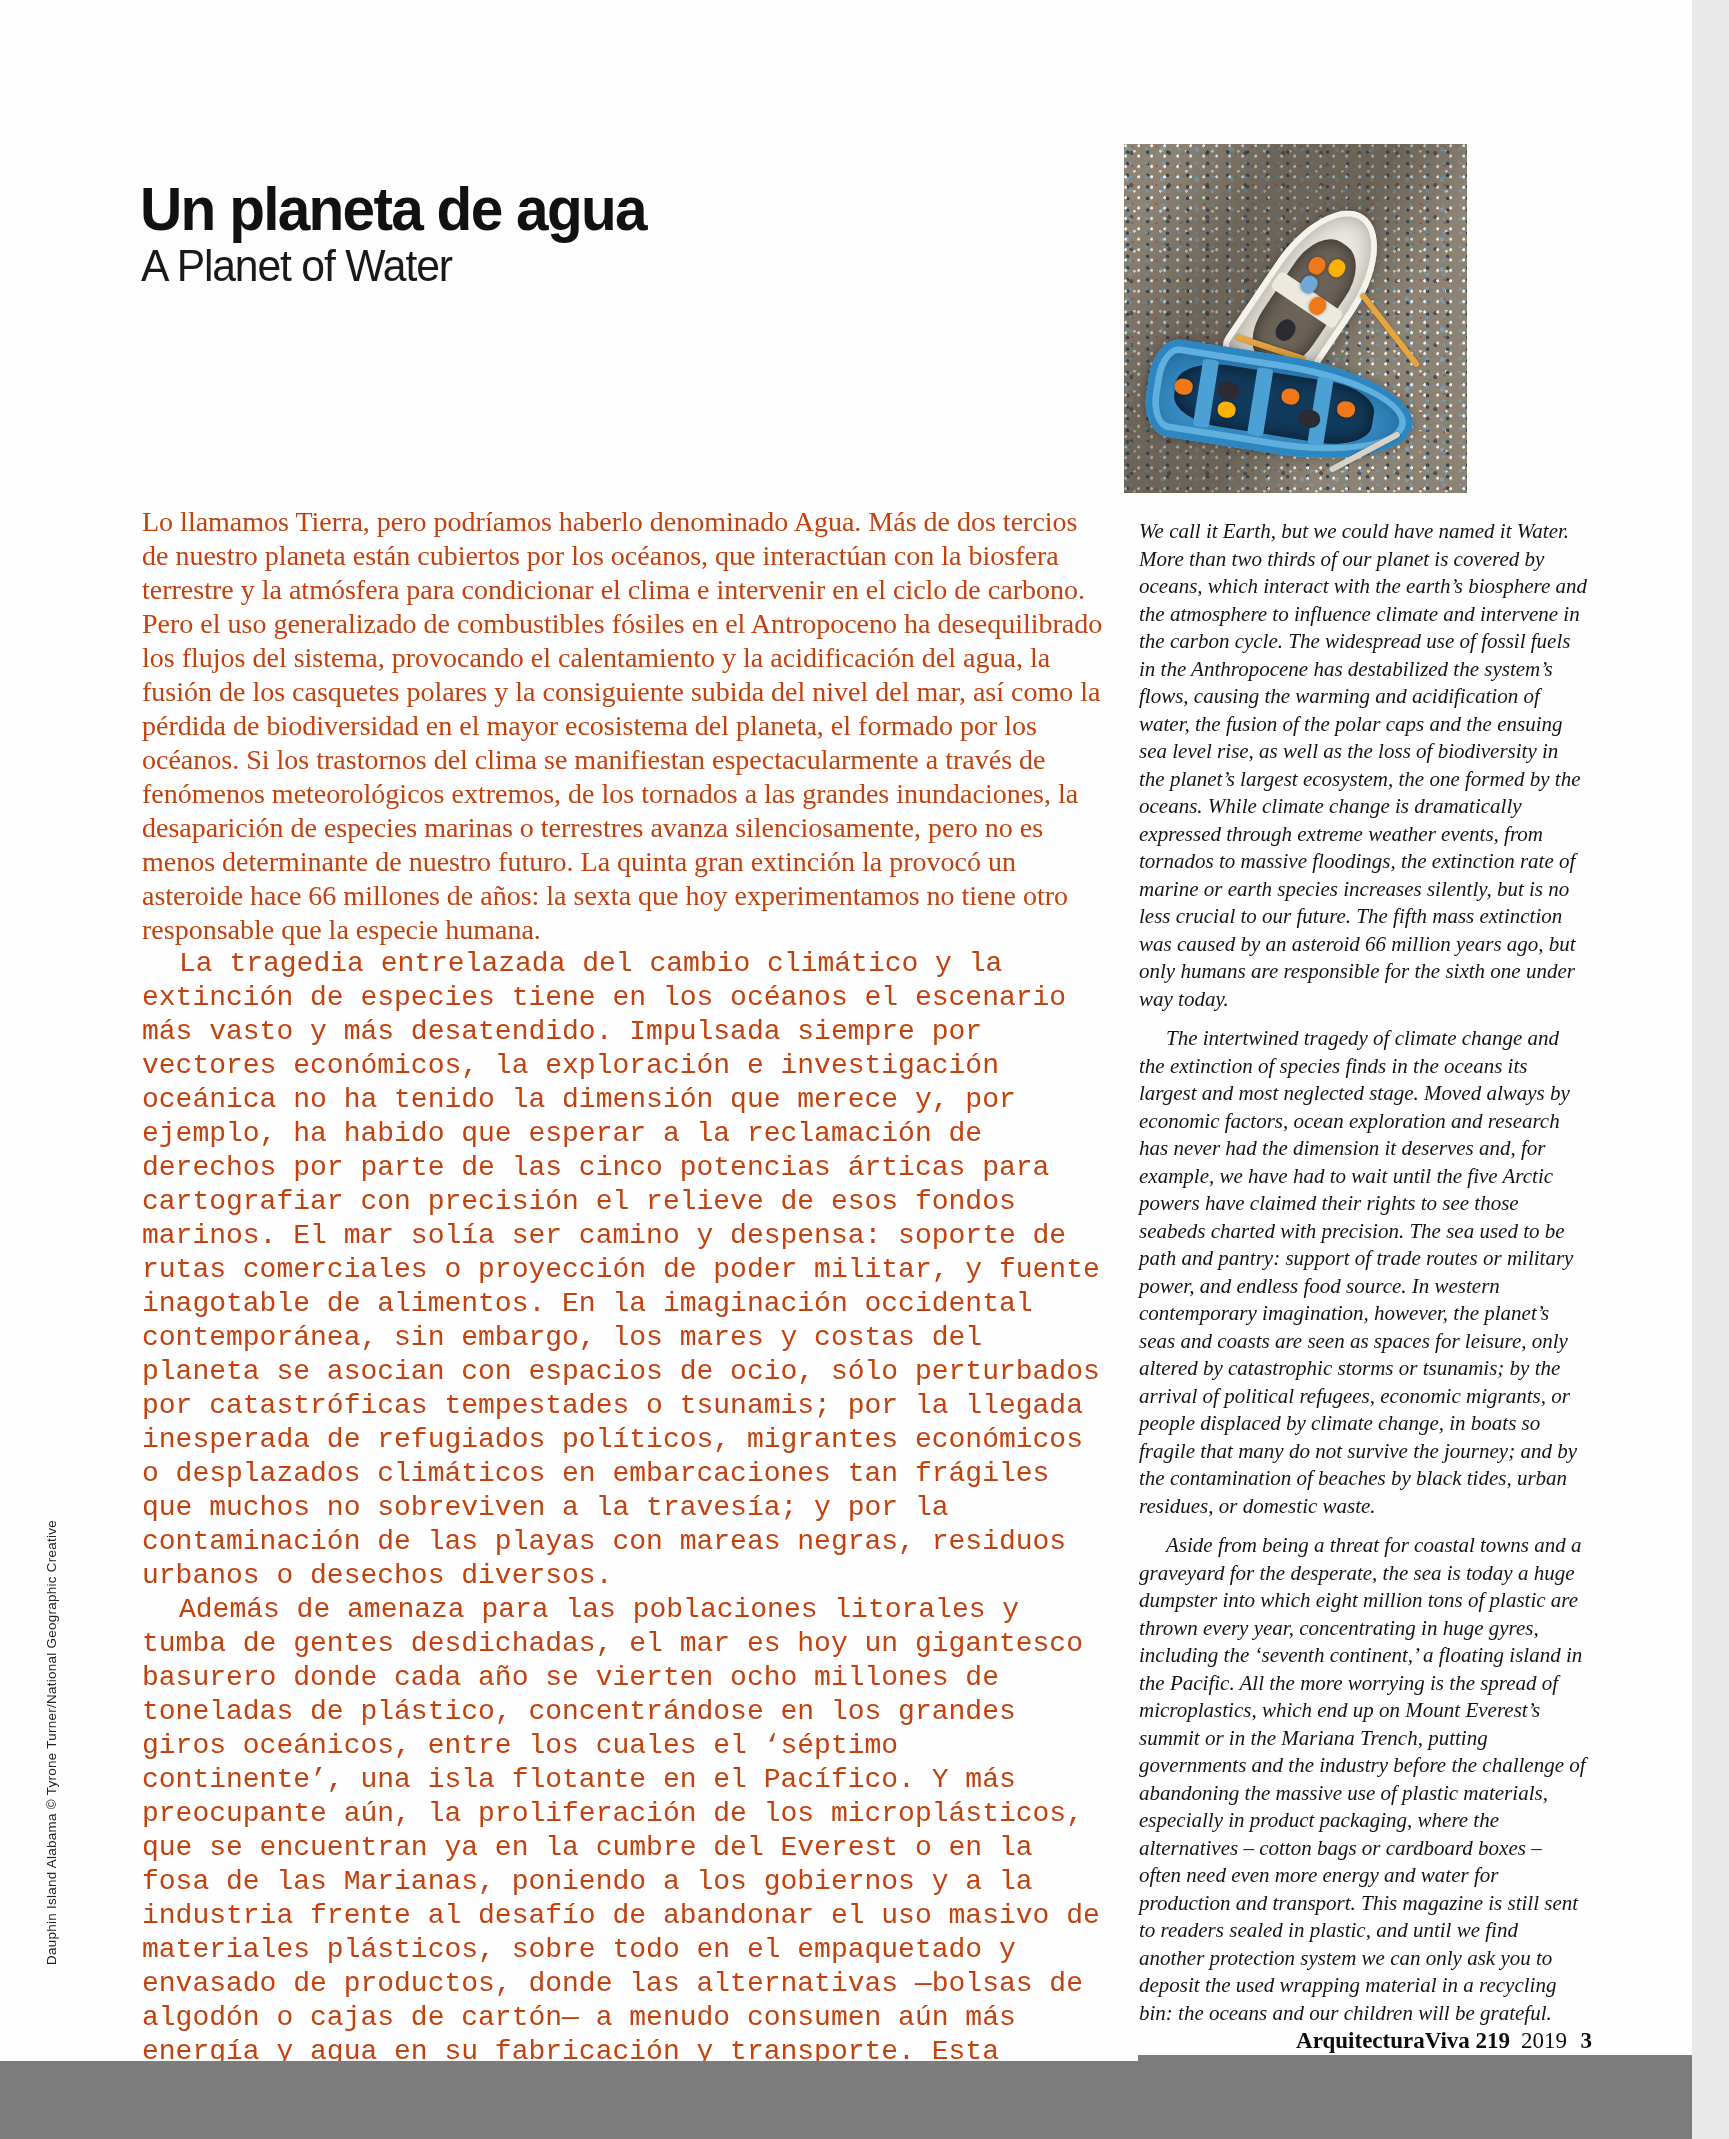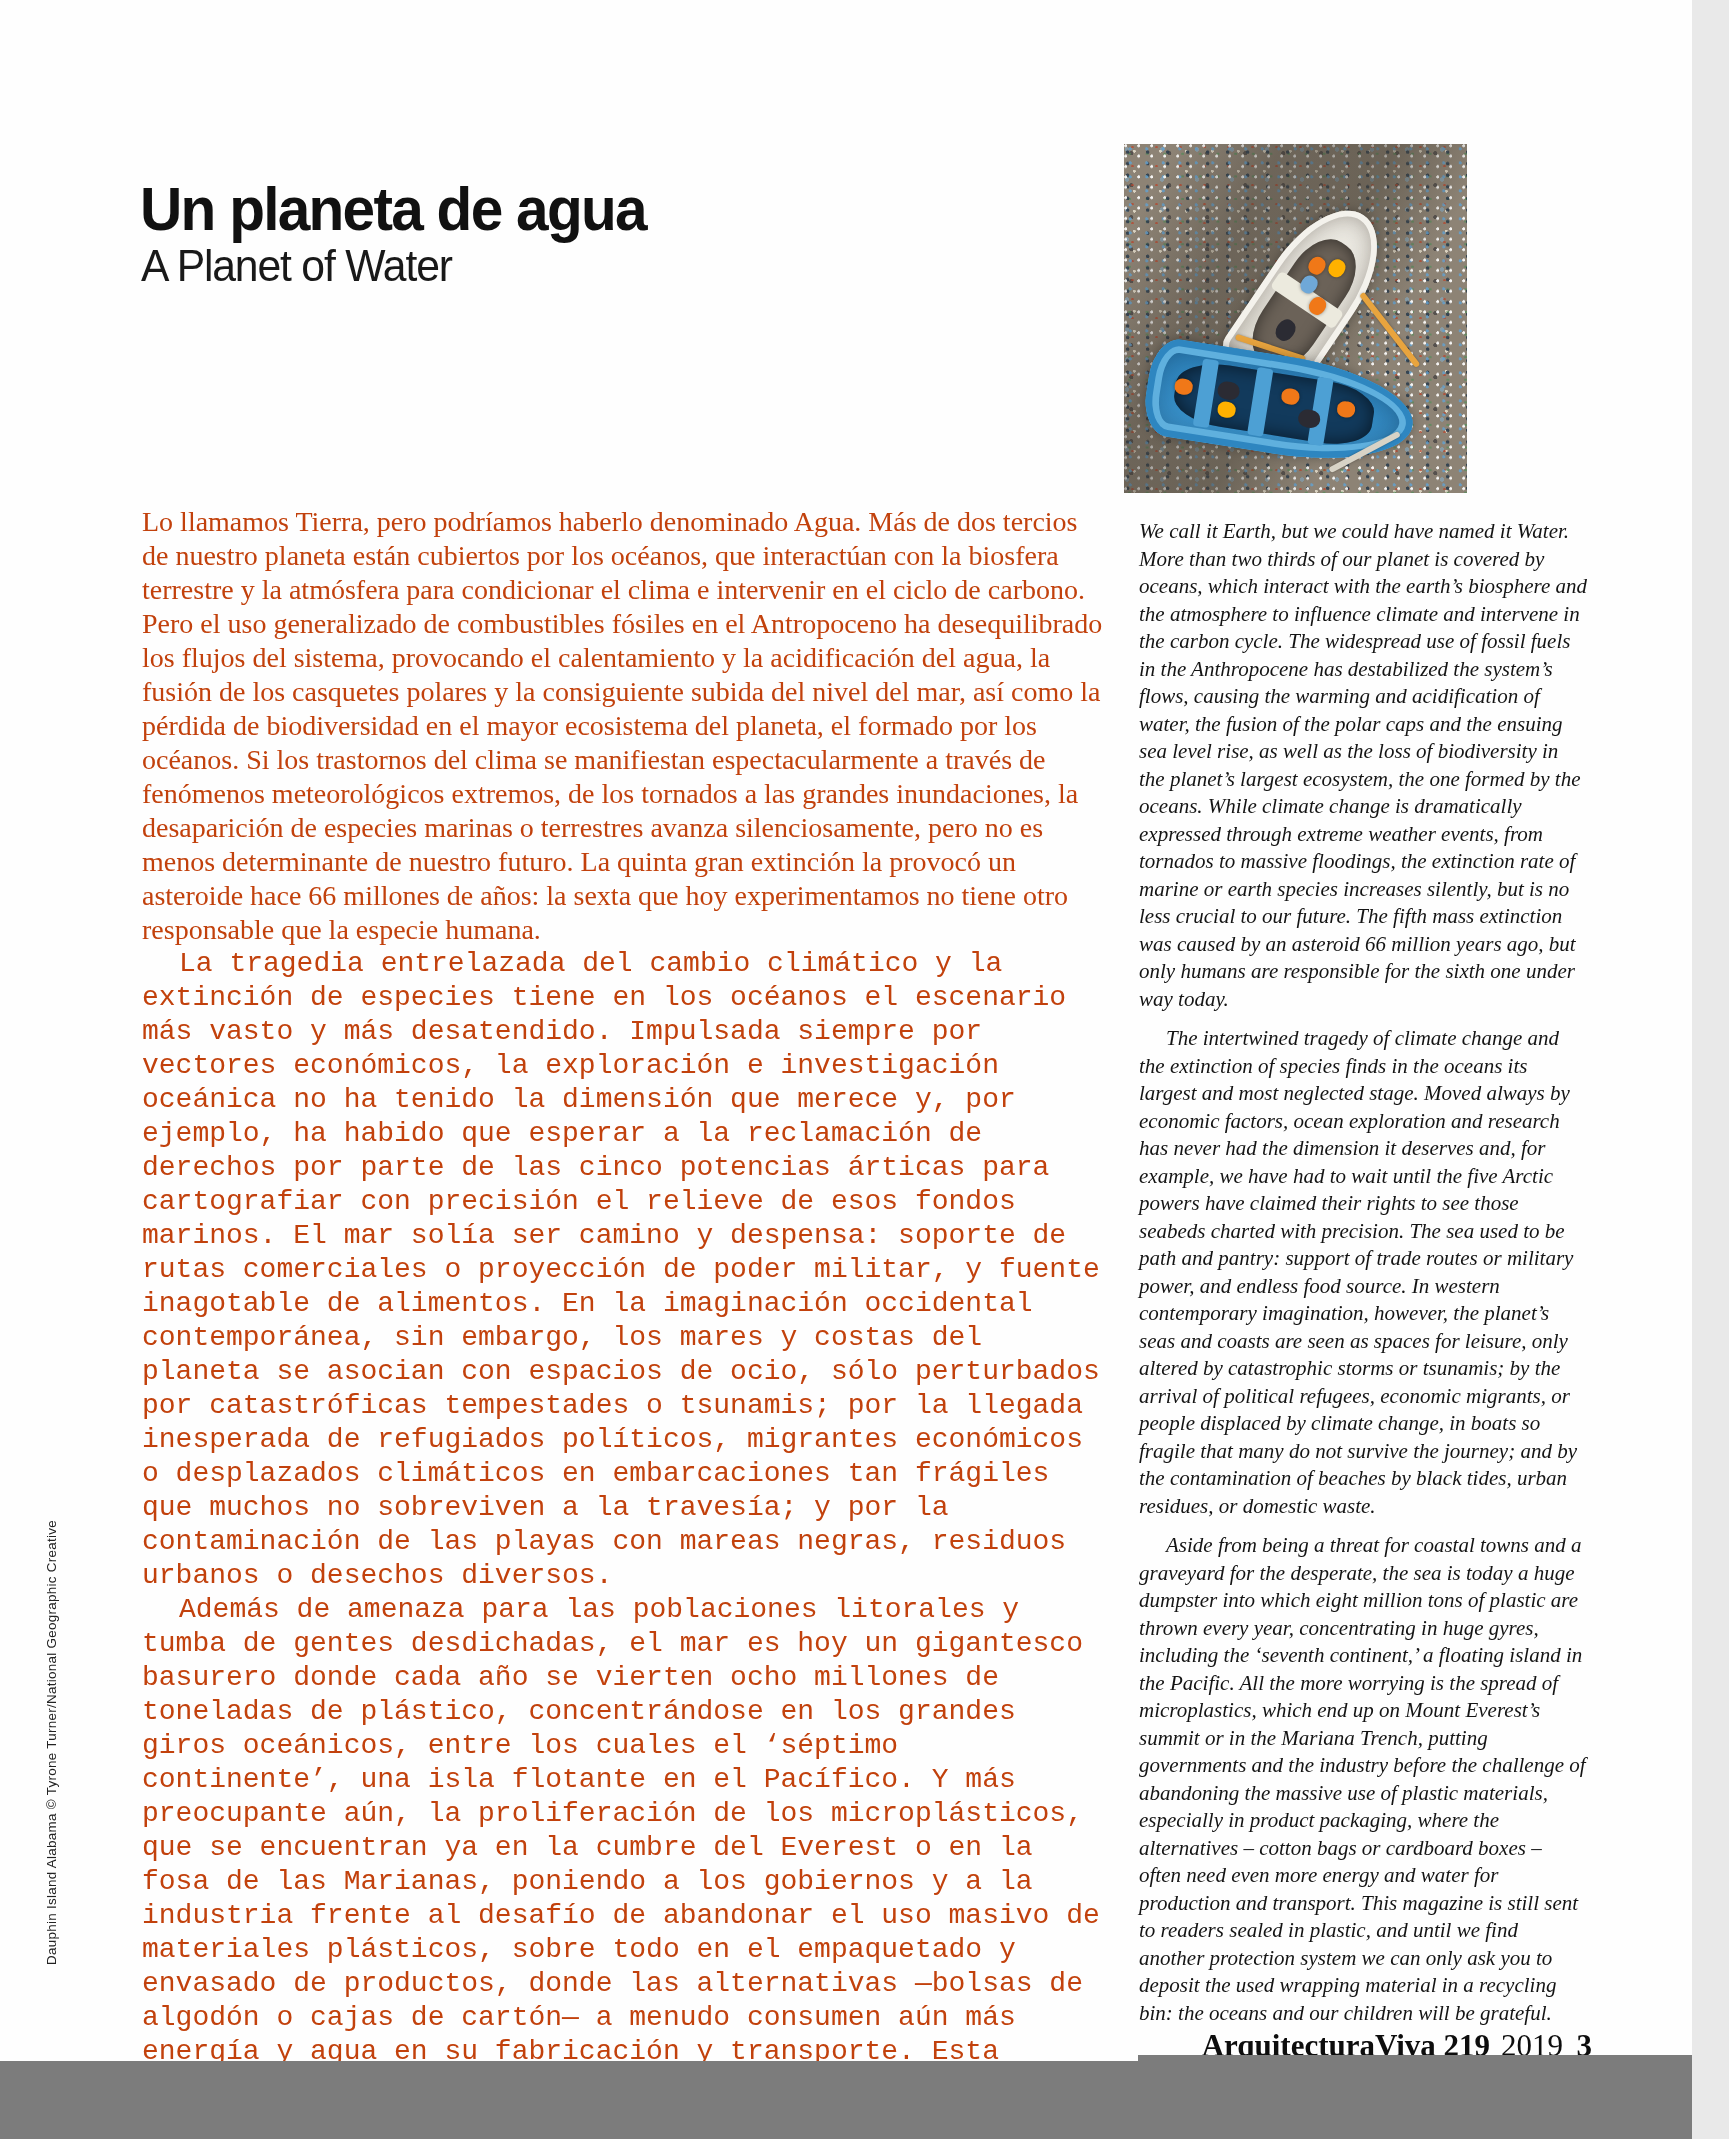--- a/index.html
+++ b/index.html
@@ -91,21 +91,21 @@
   
   .credit{
     position:absolute; left:44px; top:1965px;
     transform:rotate(-90deg); transform-origin:0 0;
     font-family:"Liberation Sans", sans-serif; font-size:13.4px; color:#222;
     white-space:nowrap; letter-spacing:0.3px;
   }
   
   .footer{
     position:absolute; left:976px; top:2028px; width:616px;
-    text-align:right; font-size:31px; color:#0d0d0d; white-space:nowrap;
+    text-align:right; font-size:23px; color:#0d0d0d; white-space:nowrap;
   }
   .footer .mag{font-weight:bold;}
   .footer .year{font-weight:normal; margin-left:11px;}
   .footer .pageno{font-weight:bold; margin-left:13.4px;}
   
   .band{position:absolute; left:0; top:2061px; width:1729px; height:79px; background:#7c7c7c;}
   .band-step{position:absolute; left:1138px; top:2055px; width:592px; height:85px; background:#7c7c7c;}
 </style>
 </head>
 <body>

